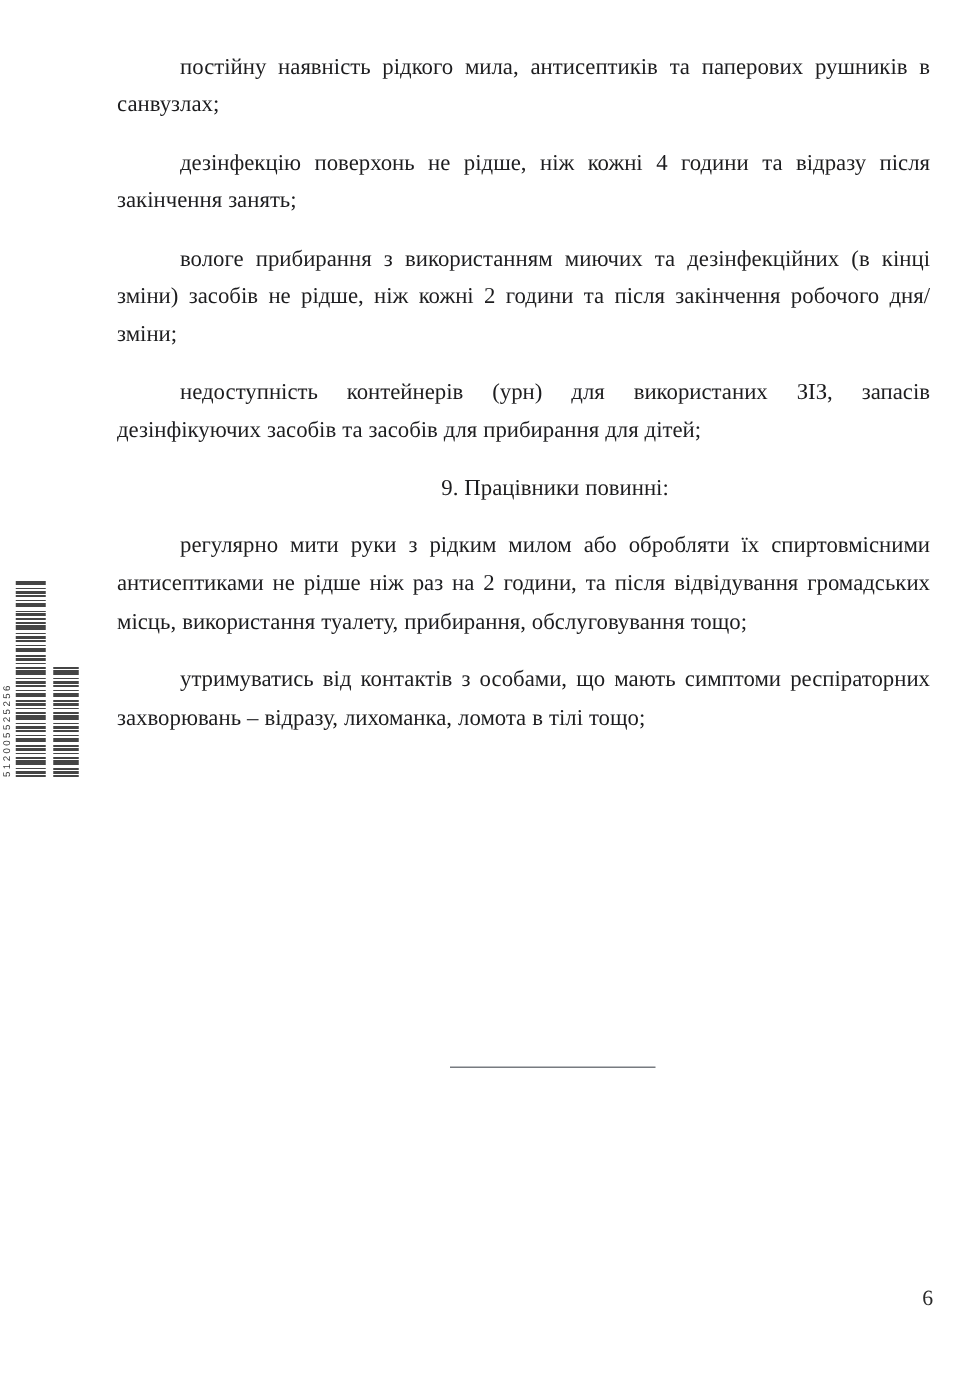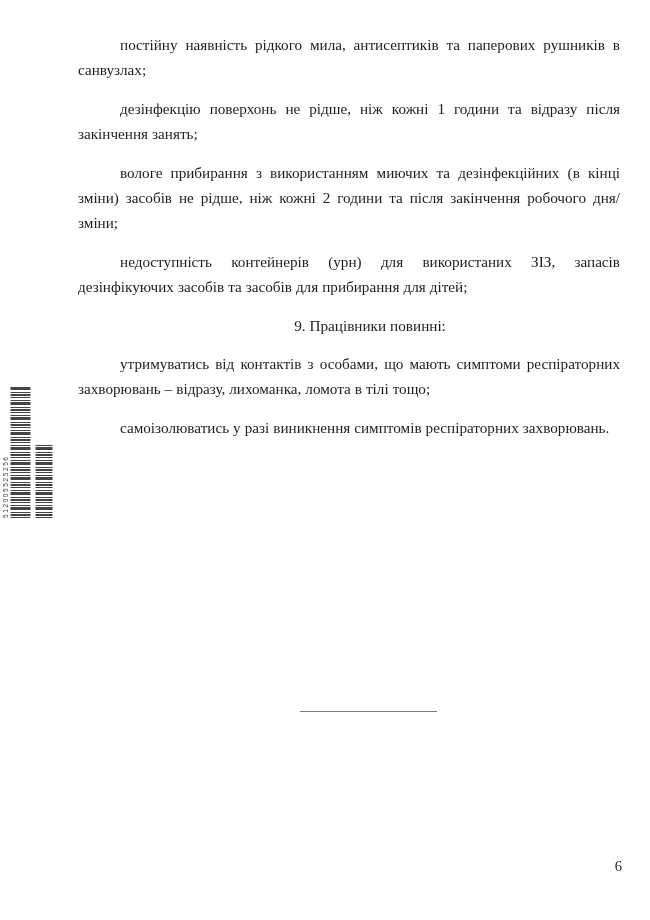--- a/index.html
+++ b/index.html
@@ -124,25 +124,25 @@
   <div class="barcode-wrap">
     <div class="barcode-rot">
       <div class="barcode-digits">512005525256</div>
       <div class="barcode-bars"></div>
       <div class="barcode-bars secondary"></div>
     </div>
   </div>
 
   <div class="content">
     <p class="para">постійну наявність рідкого мила, антисептиків та паперових рушників в санвузлах;</p>
-    <p class="para">дезінфекцію поверхонь не рідше, ніж кожні 1 години та відразу після закінчення занять;</p>
+    <p class="para">дезінфекцію поверхонь не рідше, ніж кожні 4 години та відразу після закінчення занять;</p>
     <p class="para">вологе прибирання з використанням миючих та дезінфекційних (в кінці зміни) засобів не рідше, ніж кожні 2 години та після закінчення робочого дня/зміни;</p>
     <p class="para">недоступність контейнерів (урн) для використаних ЗІЗ, запасів дезінфікуючих засобів та засобів для прибирання для дітей;</p>
     <p class="para heading">9. Працівники повинні:</p>
+    <p class="para">регулярно мити руки з рідким милом або обробляти їх спиртовмісними антисептиками не рідше ніж раз на 2 години, та після відвідування громадських місць, використання туалету, прибирання, обслуговування тощо;</p>
     <p class="para">утримуватись від контактів з особами, що мають симптоми респіраторних захворювань – відразу, лихоманка, ломота в тілі тощо;</p>
-    <p class="para last">самоізолюватись у разі виникнення симптомів респіраторних захворювань.</p>
   </div>
 
   <div class="sign-rule"></div>
 
   <div class="page-number">6</div>
 
 </div>
 
 </body></html>

